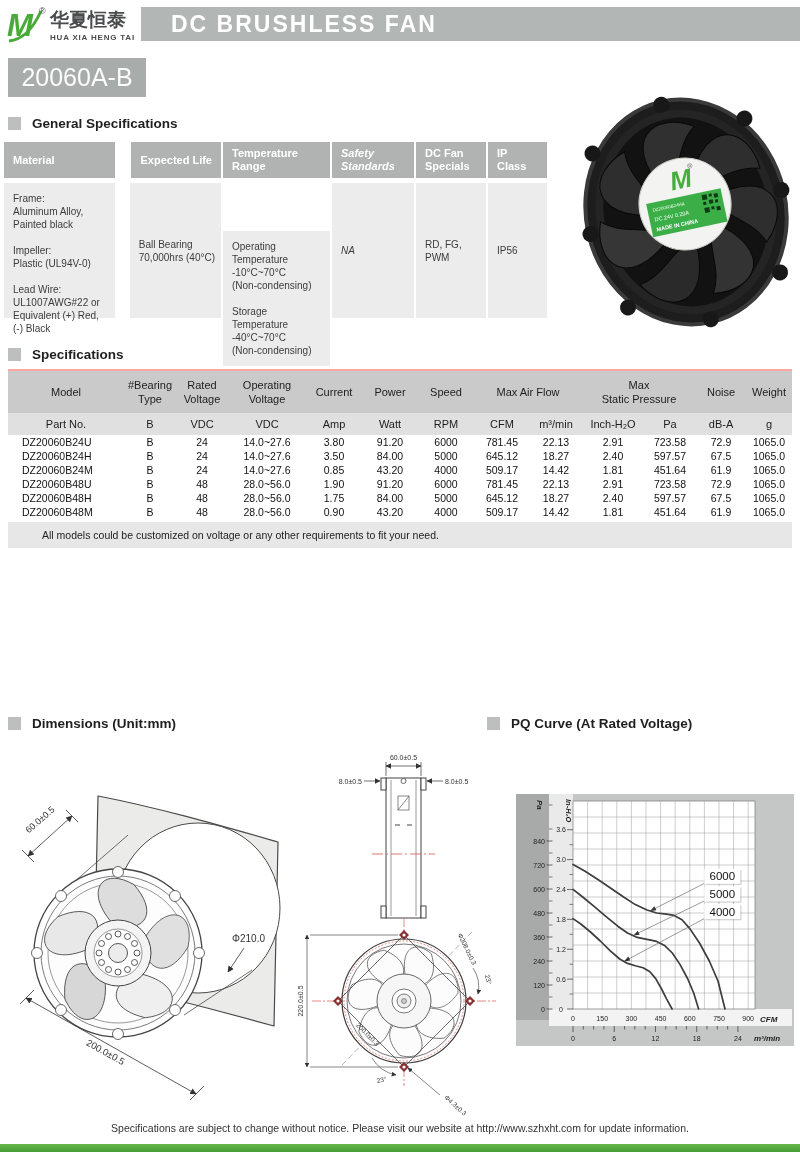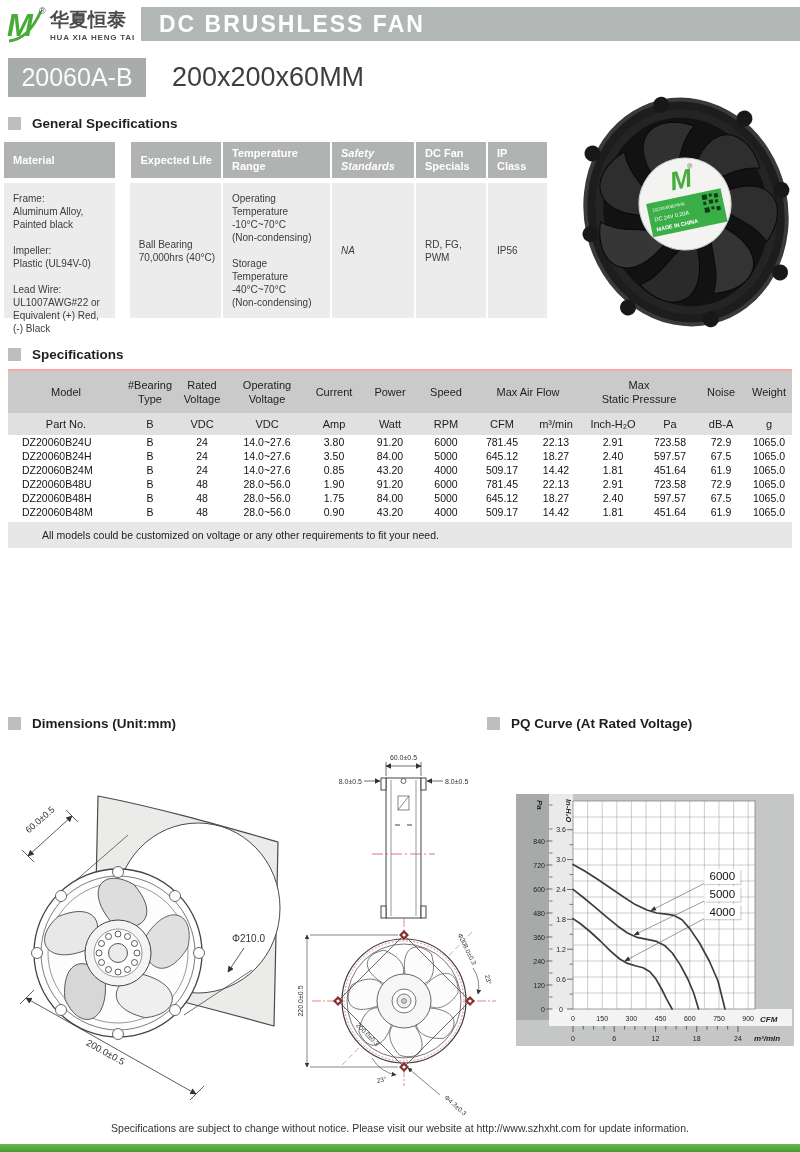--- a/index.html
+++ b/index.html
@@ -2,31 +2,31 @@
 <html><head>
 <meta charset="utf-8">
 <style>
   html,body{margin:0;padding:0;background:#fff;}
   .page{position:relative;width:800px;height:1152px;background:#fff;overflow:hidden;
         font-family:"Liberation Sans",sans-serif;color:#333;}
   .abs{position:absolute;}
   
   .titlebar{left:141px;top:7px;width:659px;height:34px;background:#b2b6b5;color:#fff;
             font-size:23px;font-weight:bold;letter-spacing:2px;line-height:35px;
-            padding-left:18px;box-sizing:border-box;}
+            padding-left:30px;box-sizing:border-box;}
   .modelbox{left:8px;top:58px;width:138px;height:39px;background:#a8acab;color:#fbfbfb;
             font-size:25px;line-height:39px;text-align:center;}
   .sizetext{left:172px;top:58px;font-size:27px;color:#3d3e40;line-height:39px;}
   
   .sect{display:flex;align-items:center;gap:11px;font-weight:bold;font-size:13.5px;color:#1f1f1f;}
   .sq{width:13px;height:13px;background:#bdbfbe;flex:0 0 auto;}
   
   .gtable{left:4px;top:142px;width:546px;display:flex;gap:2px;}
   .gcol{display:flex;flex-direction:column;}
-  .gc0{width:111px;border-radius:7px;} .gc1{width:104px;align-items:flex-end;} .gc2{width:107px;} .gc3{width:82px;font-style:italic;} .gc4{width:70px;} .gc5{width:59px;}
+  .gc0{width:111px;border-radius:7px;} .gc1{width:104px;align-items:flex-end;} .gc2{width:107px;gap:48px;} .gc3{width:82px;font-style:italic;} .gc4{width:70px;} .gc5{width:59px;}
   .gh{height:36px;background:#b0b3b2;color:#fff;font-weight:bold;font-size:11px;
       display:flex;align-items:center;padding:0 9px;white-space:pre-line;line-height:1.15;
       margin-bottom:5px;}
   .gb{height:135px;background:#ececec;font-size:10px;color:#3c3c3c;padding:9px 6px 0 9px;
       white-space:pre-line;line-height:1.3;box-sizing:border-box;}
   .gb.center{display:flex;align-items:center;padding-top:0;}
   
   .stable{left:8px;top:369px;width:784px;border-collapse:collapse;border-top:2px solid #fca5a5;}
   .stable th{font-weight:normal;color:#1d1d1d;}
   .stable thead tr.h1 th{background:#c9cac9;font-size:11px;height:40px;white-space:pre-line;line-height:1.3;vertical-align:middle;}
@@ -49,21 +49,20 @@
     <text x="1" y="33" font-size="31" font-weight="bold" font-style="italic" fill="#48ab38">M</text>
     <path d="M3,38 C14,37 26,28 35,8" stroke="#48ab38" stroke-width="3" fill="none"></path>
     <text x="33" y="11" font-size="9" fill="#4a4b4d">®</text>
     <text x="44" y="23" font-size="19" font-weight="bold" fill="#4a4b4d">华夏恒泰</text>
     <text x="44" y="37" font-size="8" letter-spacing="0.8" font-weight="bold" fill="#4a4b4d">HUA XIA HENG TAI</text>
   </svg>
 
   <div class="abs titlebar">DC BRUSHLESS FAN</div>
 
   <div class="abs modelbox">20060A-B</div>
-  <div class="abs sizetext">200x200x60MM</div>
 
   <div class="abs sect" style="left:8px;top:116px">
     <span class="sq"></span>
     <span>General Specifications</span>
   </div>
 
   <div class="abs gtable">
     <div class="gcol gc0">
       <div class="gh">Material</div>
       <div class="gb">Frame:

